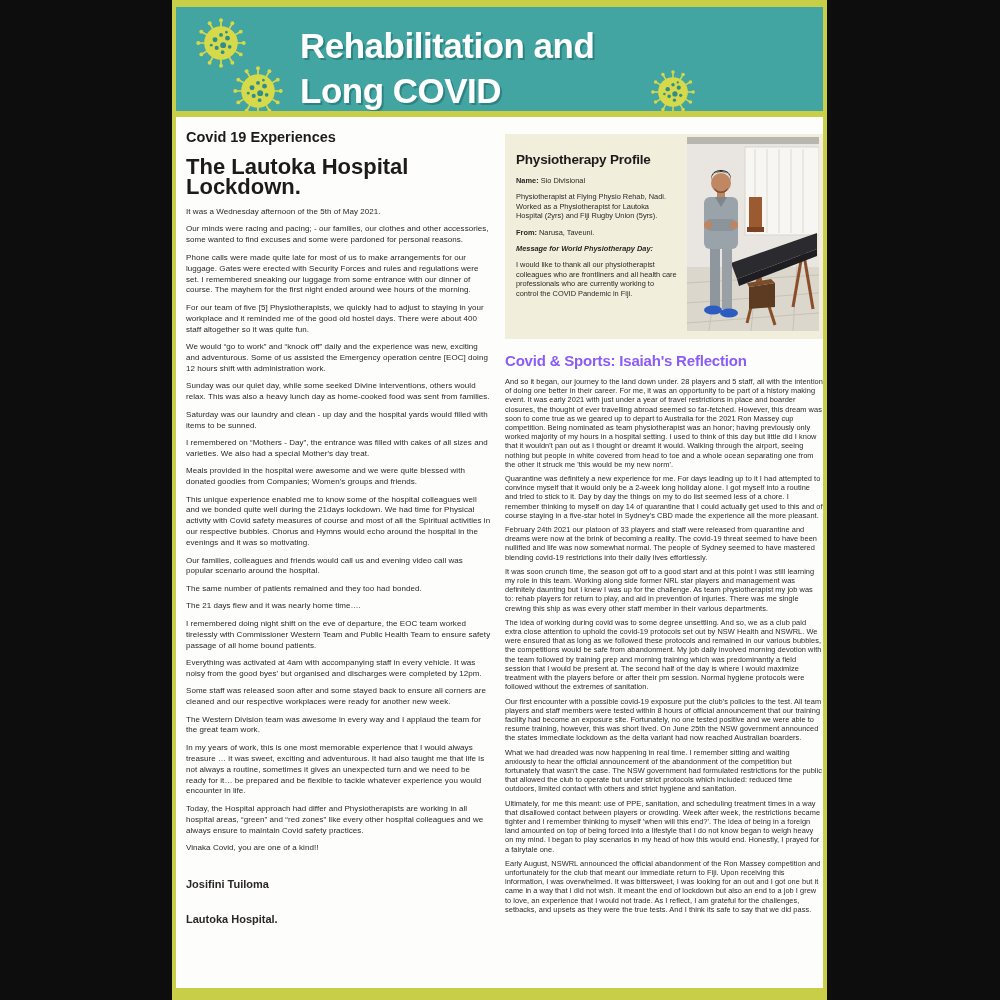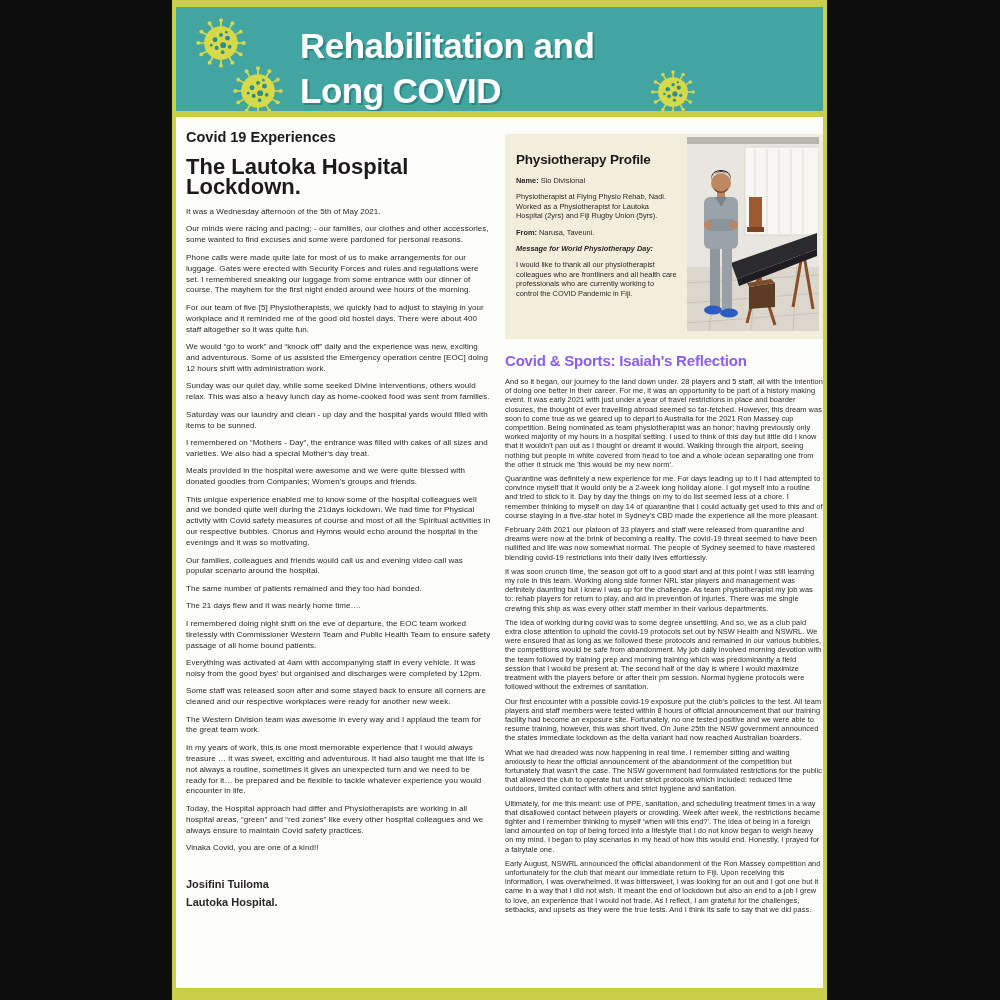--- a/index.html
+++ b/index.html
@@ -35,21 +35,21 @@
   .logo .l1,.logo .l2{font-weight:bold;font-size:15px;line-height:16px;letter-spacing:-.3px;}
   .logo .l1{margin-top:2px;}
   .logo .yr{font-size:14px;line-height:16px;color:var(--year);}
   
   .content{position:relative;height:865px;overflow:hidden;color:var(--ink);}
   .col-left{position:absolute;left:10px;top:12px;width:305px;}
   .col-left h1{font-size:14.5px;line-height:16px;font-weight:bold;color:#1d1a1b;}
   .col-left h2{font-size:22px;line-height:20px;font-weight:bold;color:#1d1a1b;margin-top:12px;margin-bottom:10px;}
   .col-left p.body{font-size:8px;line-height:10.9px;margin-bottom:6.5px;letter-spacing:.05px;}
   .col-left p.sig{font-size:11px;font-weight:bold;margin-top:24px;}
-  .col-left p.sig + p.sig{margin-top:6px;}
+  .col-left p.sig + p.sig{margin-top:23px;}
   .col-right{position:absolute;left:329px;top:17px;width:318px;}
   
   .profile-box{position:relative;width:318px;height:205px;background:var(--cream);}
   .profile-text{position:absolute;left:0;top:0;width:182px;padding:18px 10px 0 11px;}
   .profile-text h3{font-size:13.5px;line-height:15px;font-weight:bold;color:#1d1a1b;margin-bottom:9px;letter-spacing:-.2px;}
   .profile-text p{font-size:7.4px;line-height:9.4px;margin-bottom:7px;}
   .b{font-weight:bold;}
   .i{font-style:italic;}
   .profile-photo{position:absolute;left:182px;top:3px;width:132px;height:194px;overflow:hidden;}
   .reflection-h{font-size:15px;line-height:17px;font-weight:bold;color:#8b5cf6;margin-top:13px;margin-bottom:8px;letter-spacing:-.2px;}

